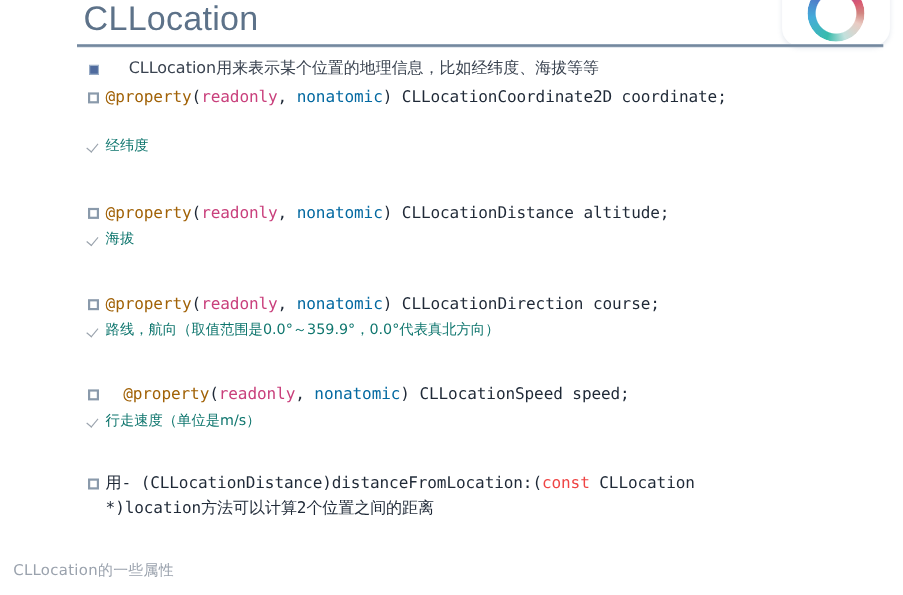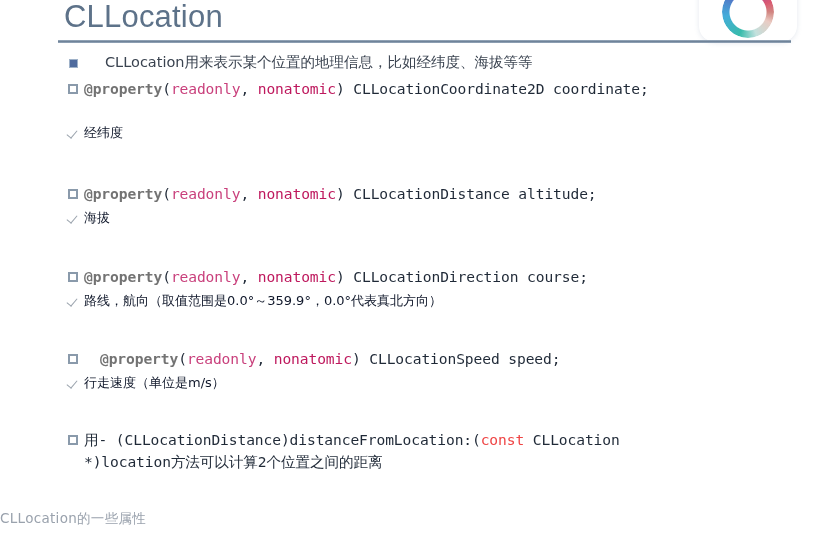--- a/index.html
+++ b/index.html
@@ -11,21 +11,21 @@
     height: 541px;
     background: #ffffff;
     font-family: "Liberation Sans", "DejaVu Sans", sans-serif;
     overflow: hidden;
     position: relative;
   }
 
   
   .slide {
     position: absolute;
-    left: 0; top: 0;
+    left: 12px; top: 0;
     width: 776px;
     height: 541px;
     background: #ffffff;
   }
 
   
   .spinner-card {
     position: absolute;
     left: 699px;
     top: -22px;
@@ -145,29 +145,29 @@
     font-family: "DejaVu Sans Mono", "Liberation Mono", monospace;
     font-size: 14.6px;
     line-height: 22px;
     color: #1f2937;
     white-space: pre-wrap;
     letter-spacing: -0.1px;
   }
   .note {
     font-family: "DejaVu Sans", "Liberation Sans", sans-serif;
     font-size: 13px;
-    color: #0f172a;
+    color: #0f766e;
     line-height: 19px;
     white-space: nowrap;
   }
 
   
-  .tok-prop   { color: #737373; font-weight: bold; }
+  .tok-prop   { color: #a16207; }
   .tok-kw     { color: #c9407c; }
-  .tok-kw2    { color: #be185d; }
+  .tok-kw2    { color: #0369a1; }
   .tok-type   { color: #1f2937; }
   .tok-plain  { color: #1f2937; }
   .tok-const  { color: #ef4444; }
 
   
   .b1  { position: absolute; left: 62px; top: 2px;   }
   .b2  { position: absolute; left: 62px; top: 28px;  }
   .b3  { position: absolute; left: 62px; top: 73px;  }
   .b4  { position: absolute; left: 62px; top: 133px; }
   .b5  { position: absolute; left: 62px; top: 158px; }

